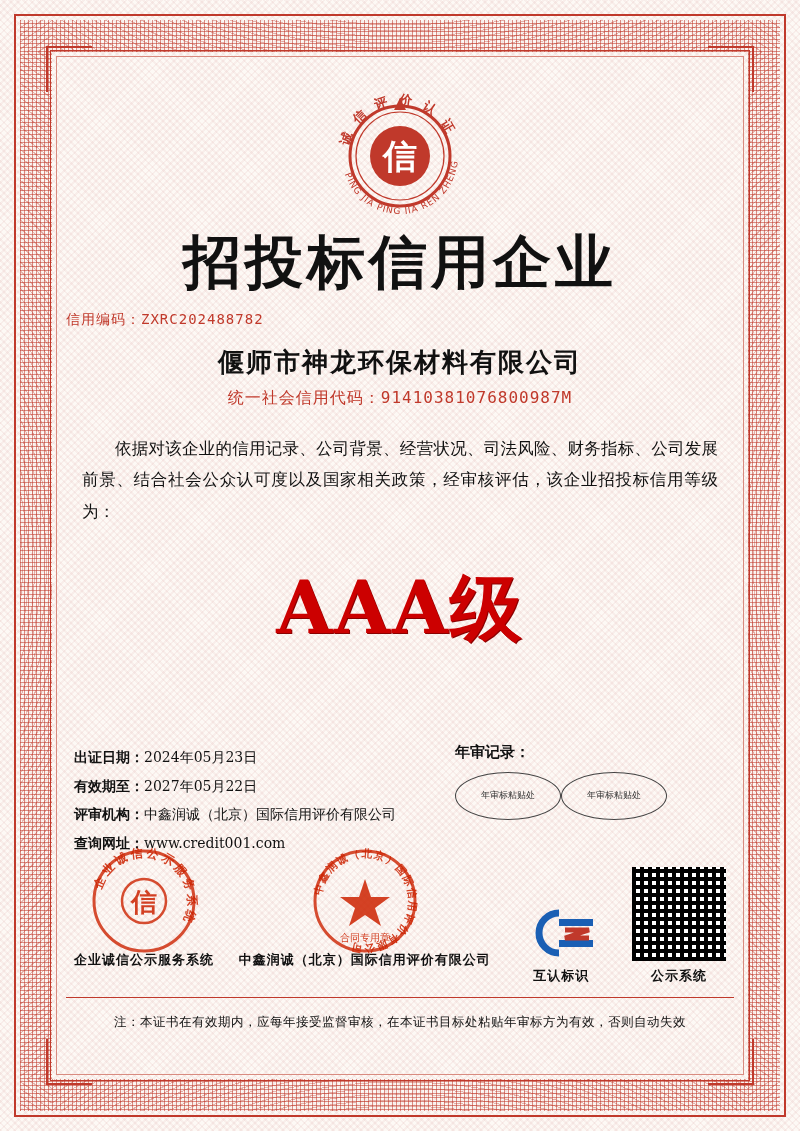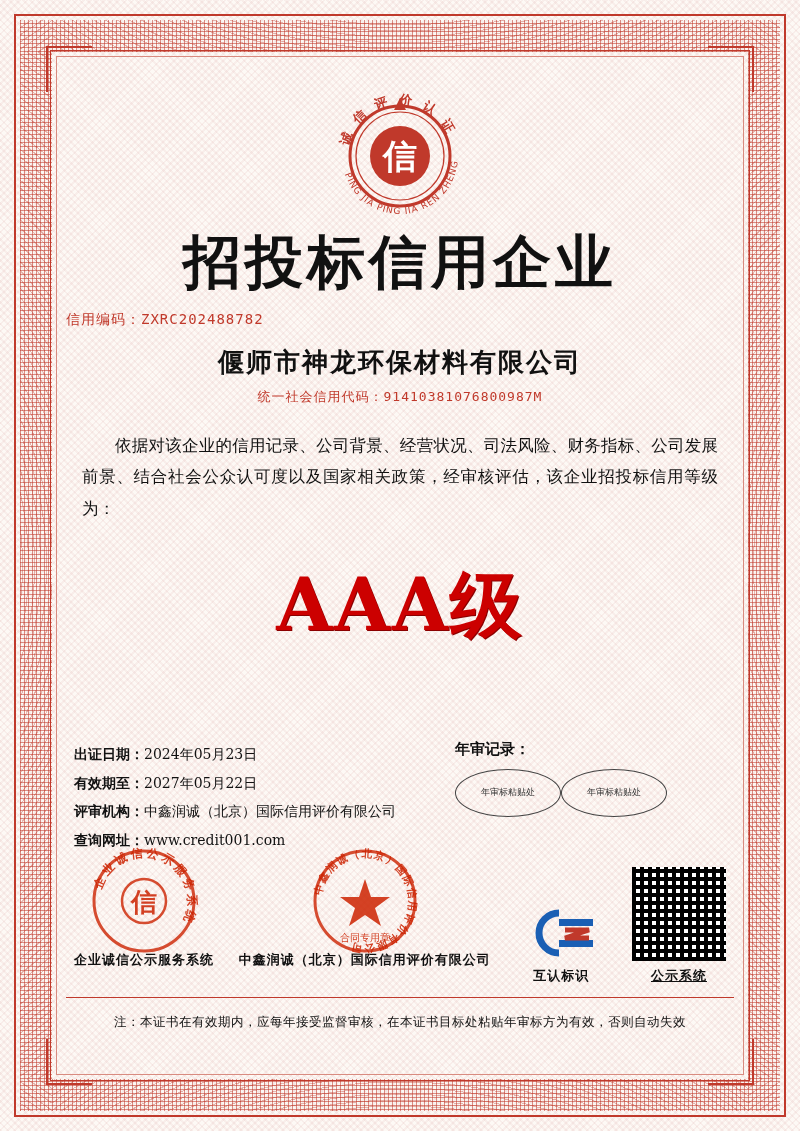--- a/index.html
+++ b/index.html
@@ -108,21 +108,21 @@
     font-weight:bold;
     font-size:26px;
     letter-spacing:2px;
     color:#111;
     margin-top:16px;
   }
   .uscc{
     text-align:center;
     margin-top:8px;
     color:#c0392b;
-    font-size:13px;
+    font-size:16px;
     font-family:"DejaVu Sans", sans-serif;
     letter-spacing:1px;
   }
   .uscc .code{font-family:"DejaVu Sans Mono", monospace;}
 
   .para{
     margin:24px 16px 0 16px;
     font-family:"DejaVu Sans", sans-serif;
     font-size:16.5px;
     line-height:1.9;
@@ -334,21 +334,21 @@
               <rect x="44" y="14" width="34" height="7" fill="#1a5fb4"></rect>
               <rect x="44" y="35" width="34" height="7" fill="#1a5fb4"></rect>
               <path d="M50 25 L74 25 L50 33 L74 33" fill="none" stroke="#c0392b" stroke-width="5"></path>
             </svg>
           </div>
           <div class="seal-caption">互认标识</div>
         </div>
 
         <div class="seal-block">
           <div class="qr"></div>
-          <div class="seal-caption" style="margin-top:6px;text-decoration:underline;">公示系统</div>
+          <div class="seal-caption" style="margin-top:6px;">公示系统</div>
         </div>
 
       </div>
 
       <div class="footnote">注：本证书在有效期内，应每年接受监督审核，在本证书目标处粘贴年审标方为有效，否则自动失效</div>
     </div>
 
   </div>
 </div>
 

